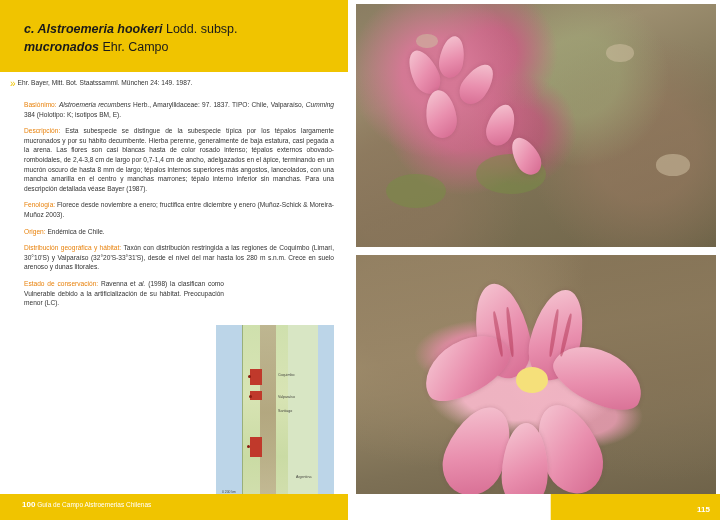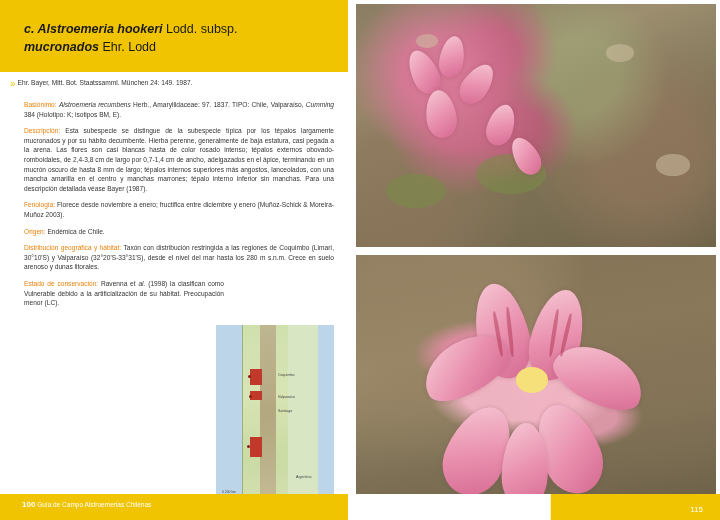--- a/index.html
+++ b/index.html
@@ -270,24 +270,24 @@
     position: absolute;
     left: 0;
     bottom: 0;
     width: 368px;
     height: 26px;
     background: #f0c400;
     clip-path: polygon(54% 0, 100% 0, 100% 100%, 54% 100%);
   }
   .folio-right {
     position: absolute;
-    right: 17px;
+    right: 10px;
     bottom: 6px;
     font-size: 8px;
-    font-weight: normal;
+    font-weight: bold;
     color: #ffffff;
     text-align: right;
   }
   .gutter {
     position: absolute;
     left: 348px;
     top: 0;
     width: 4px;
     height: 520px;
     background: #ffffff;
@@ -296,21 +296,21 @@
 </head>
 <body>
 
 <div class="page">
 
   <div class="left-col">
 
     <div class="header-band">
       <div class="header-title">
         <span class="sp">c. Alstroemeria hookeri</span><span class="auth"> Lodd. subsp.</span><br>
-        <span class="sp">mucronados</span><span class="auth"> Ehr. Lodd</span>
+        <span class="sp">mucronados</span><span class="auth"> Ehr. Campo</span>
       </div>
     </div>
 
     <div class="content">
 
       <div class="cite-row">
         <span class="chevrons">»</span>
         <span class="cite-text">Ehr. Bayer, Mitt. Bot. Staatssamml. München 24: 149. 1987.</span>
       </div>
 

